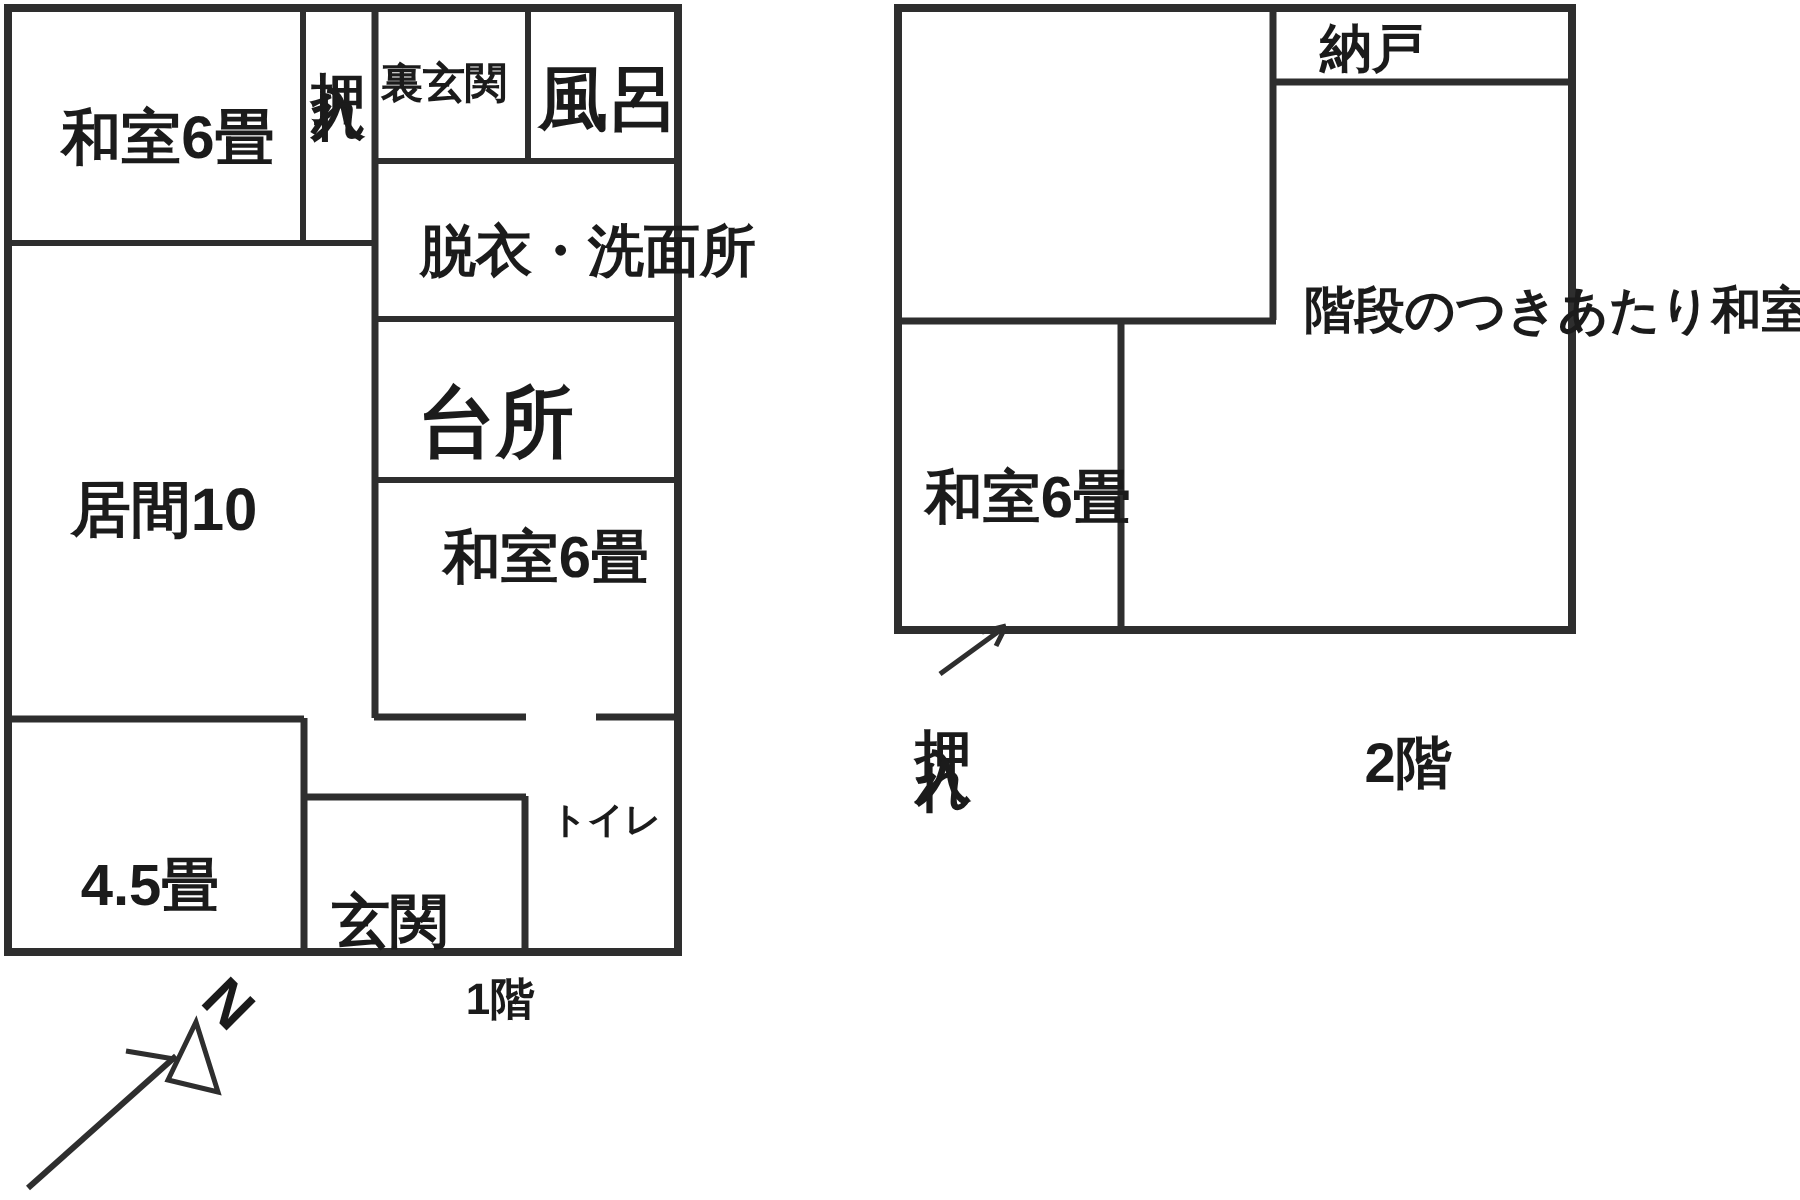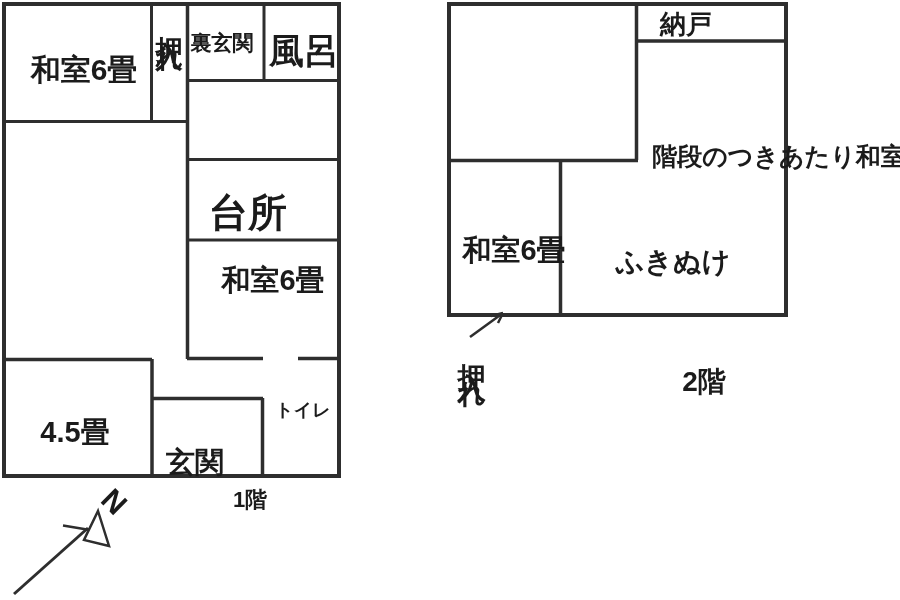--- a/index.html
+++ b/index.html
@@ -54,27 +54,28 @@
       <path d="M63 525.5 L90 530" stroke-width="2.5"></path>
       <polygon points="98,511 109,546 84,540" stroke-width="2.5"></polygon>
       <text transform="translate(107 509) rotate(45)" text-anchor="middle" font-size="30">N</text>
     </g>
   </svg>
 
   <div class="lbl" style="left:84px;top:70px;font-size:30px">和室6畳</div>
   <div class="vlbl" style="left:155px;top:14px;font-size:27px;letter-spacing:6px">押入れ</div>
   <div class="lbl" style="left:222px;top:42px;font-size:21px">裏玄関</div>
   <div class="lbl" style="left:304px;top:50px;font-size:35px">風呂</div>
+  <div class="lbl" style="left:294px;top:126px;font-size:28px">脱衣・洗面所</div>
   <div class="lbl" style="left:248px;top:212px;font-size:39px">台所</div>
+  <div class="lbl" style="left:82px;top:256px;font-size:30px">居間10</div>
   <div class="lbl" style="left:273px;top:280px;font-size:29px">和室6畳</div>
-  <div class="lbl" style="left:75px;top:432px;font-size:29px">4.5畳</div>
+  <div class="lbl" style="left:75px;top:444px;font-size:29px">4.5畳</div>
   <div class="lbl" style="left:195px;top:462px;font-size:29px">玄関</div>
   <div class="lbl" style="left:303px;top:410px;font-size:18px">トイレ</div>
   <div class="lbl" style="left:250px;top:500px;font-size:22px">1階</div>
 
   <div class="lbl" style="left:686px;top:24px;font-size:26px">納戸</div>
   <div class="lbl" style="left:779px;top:156px;font-size:25px">階段のつきあたり和室</div>
   <div class="lbl" style="left:514px;top:250px;font-size:29px">和室6畳</div>
-  <div class="lbl" style="left:673px;top:262px;font-size:28px">ふきぬけ</div>
   <div class="vlbl" style="left:457px;top:342px;font-size:28px;letter-spacing:9px">押入れ</div>
   <div class="lbl" style="left:704px;top:382px;font-size:28px">2階</div>
 
 </div>
 
 </body></html>

